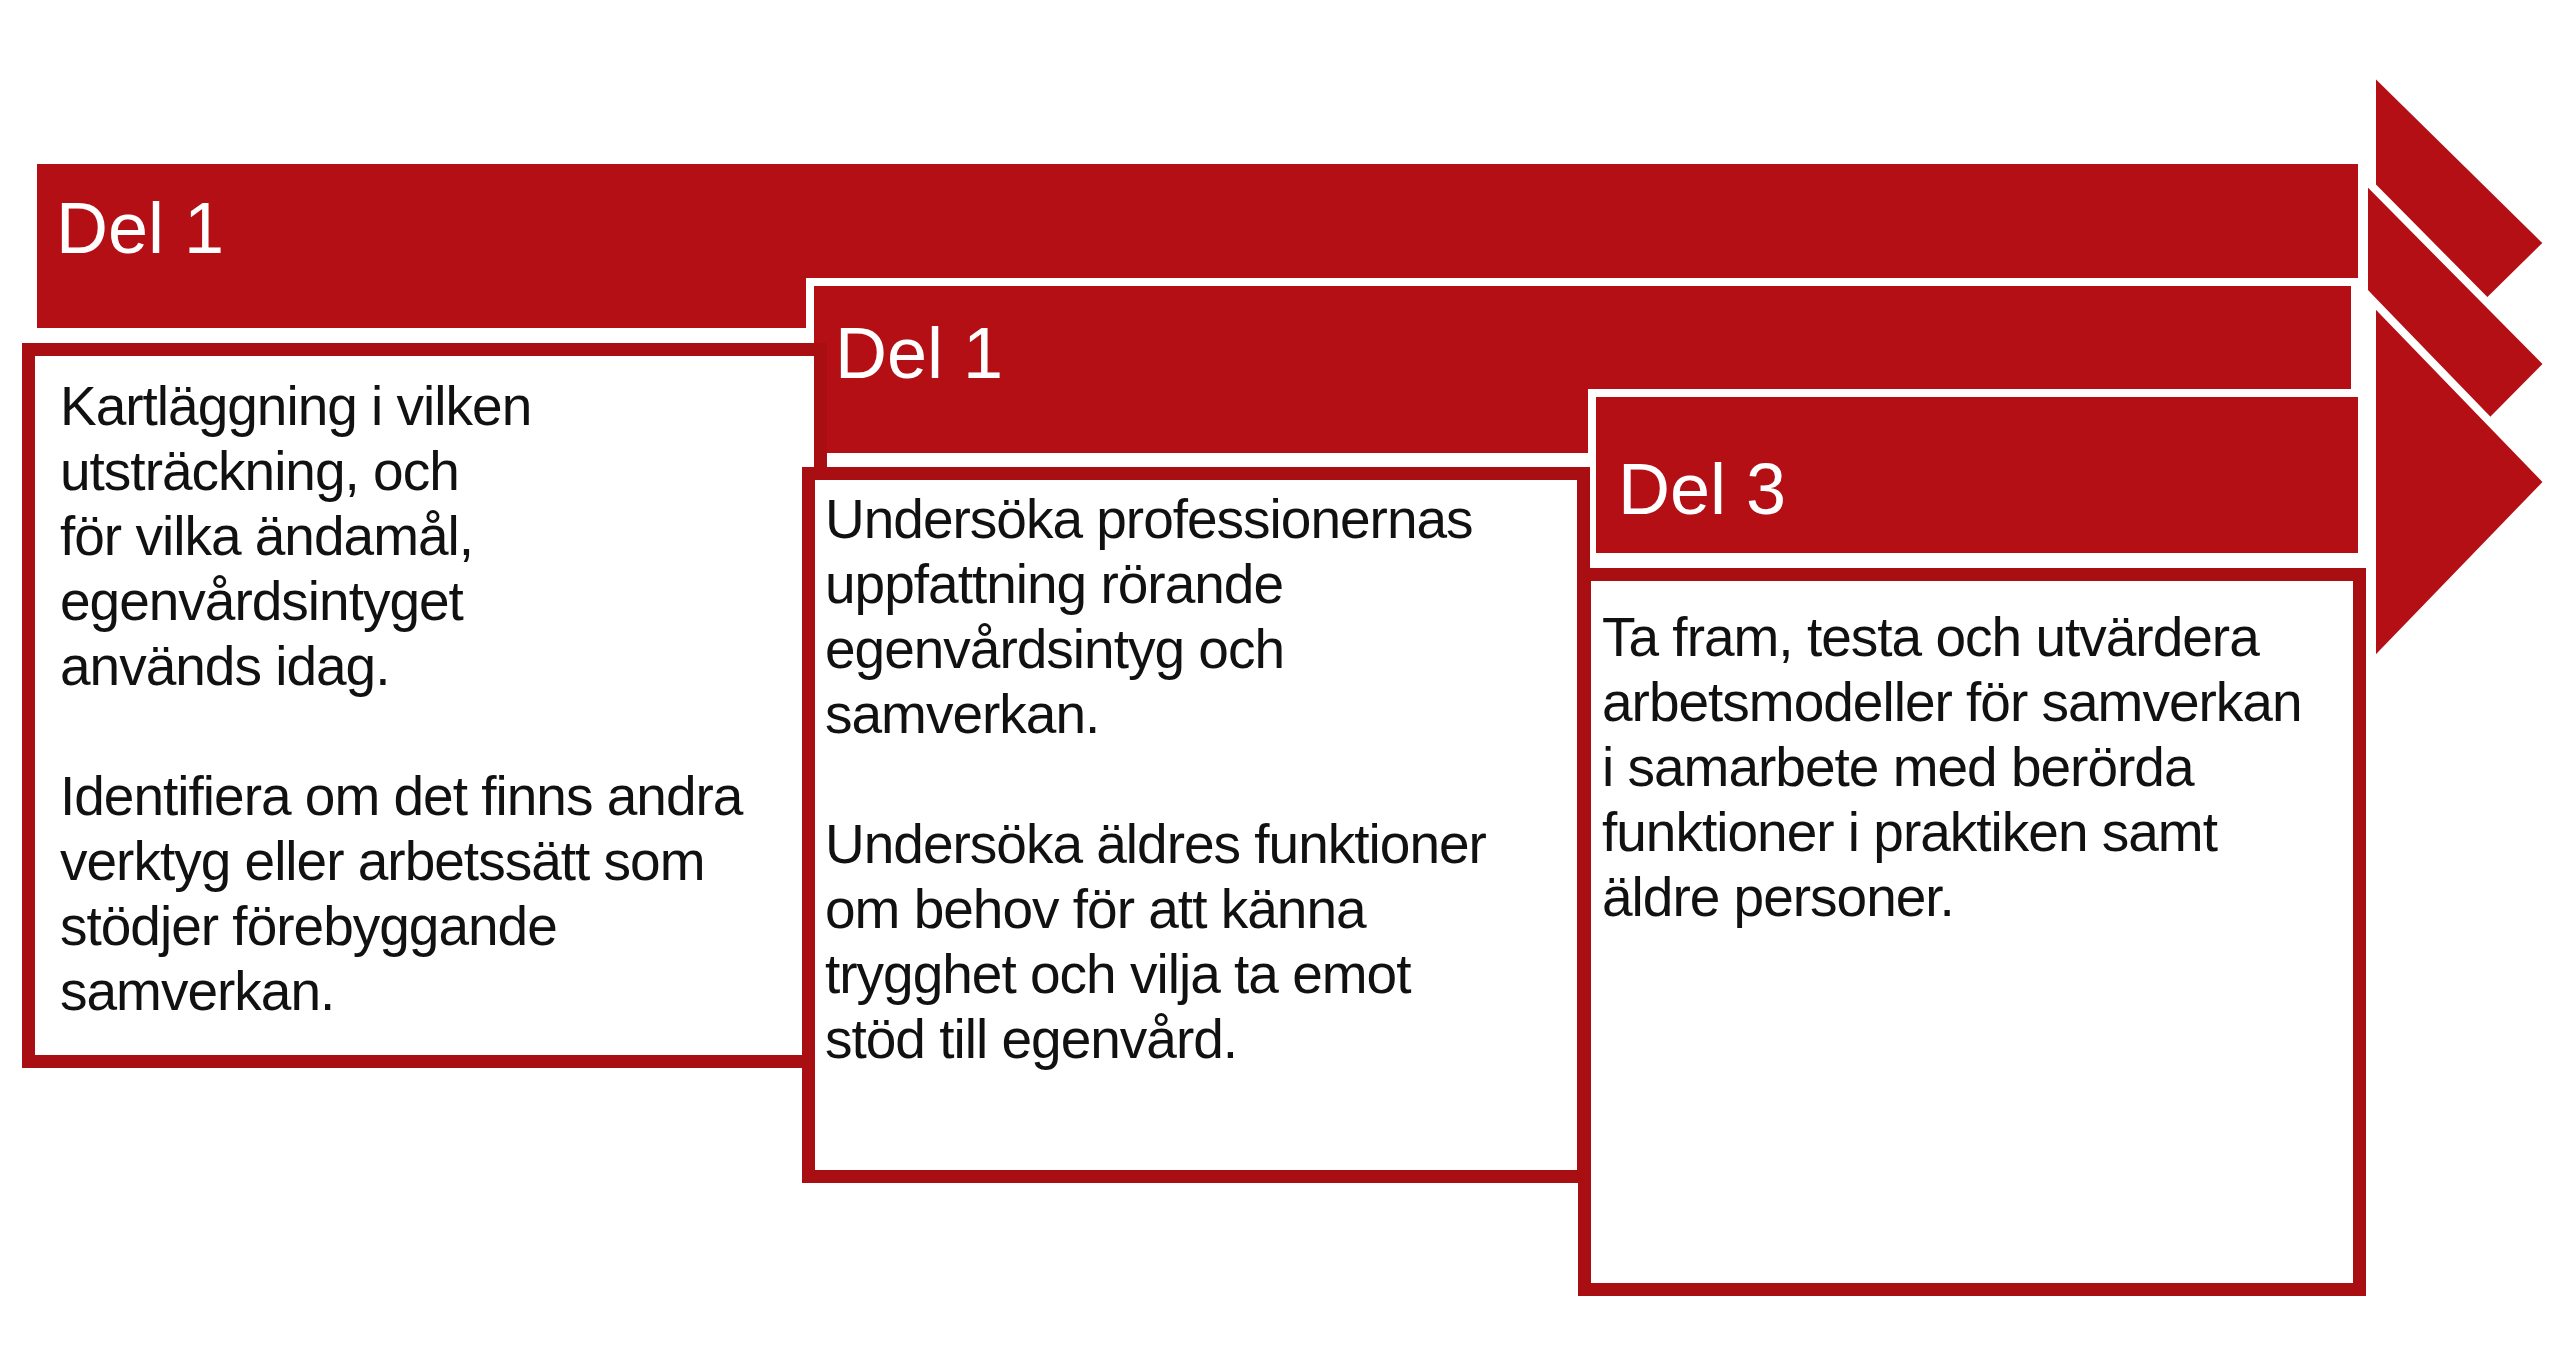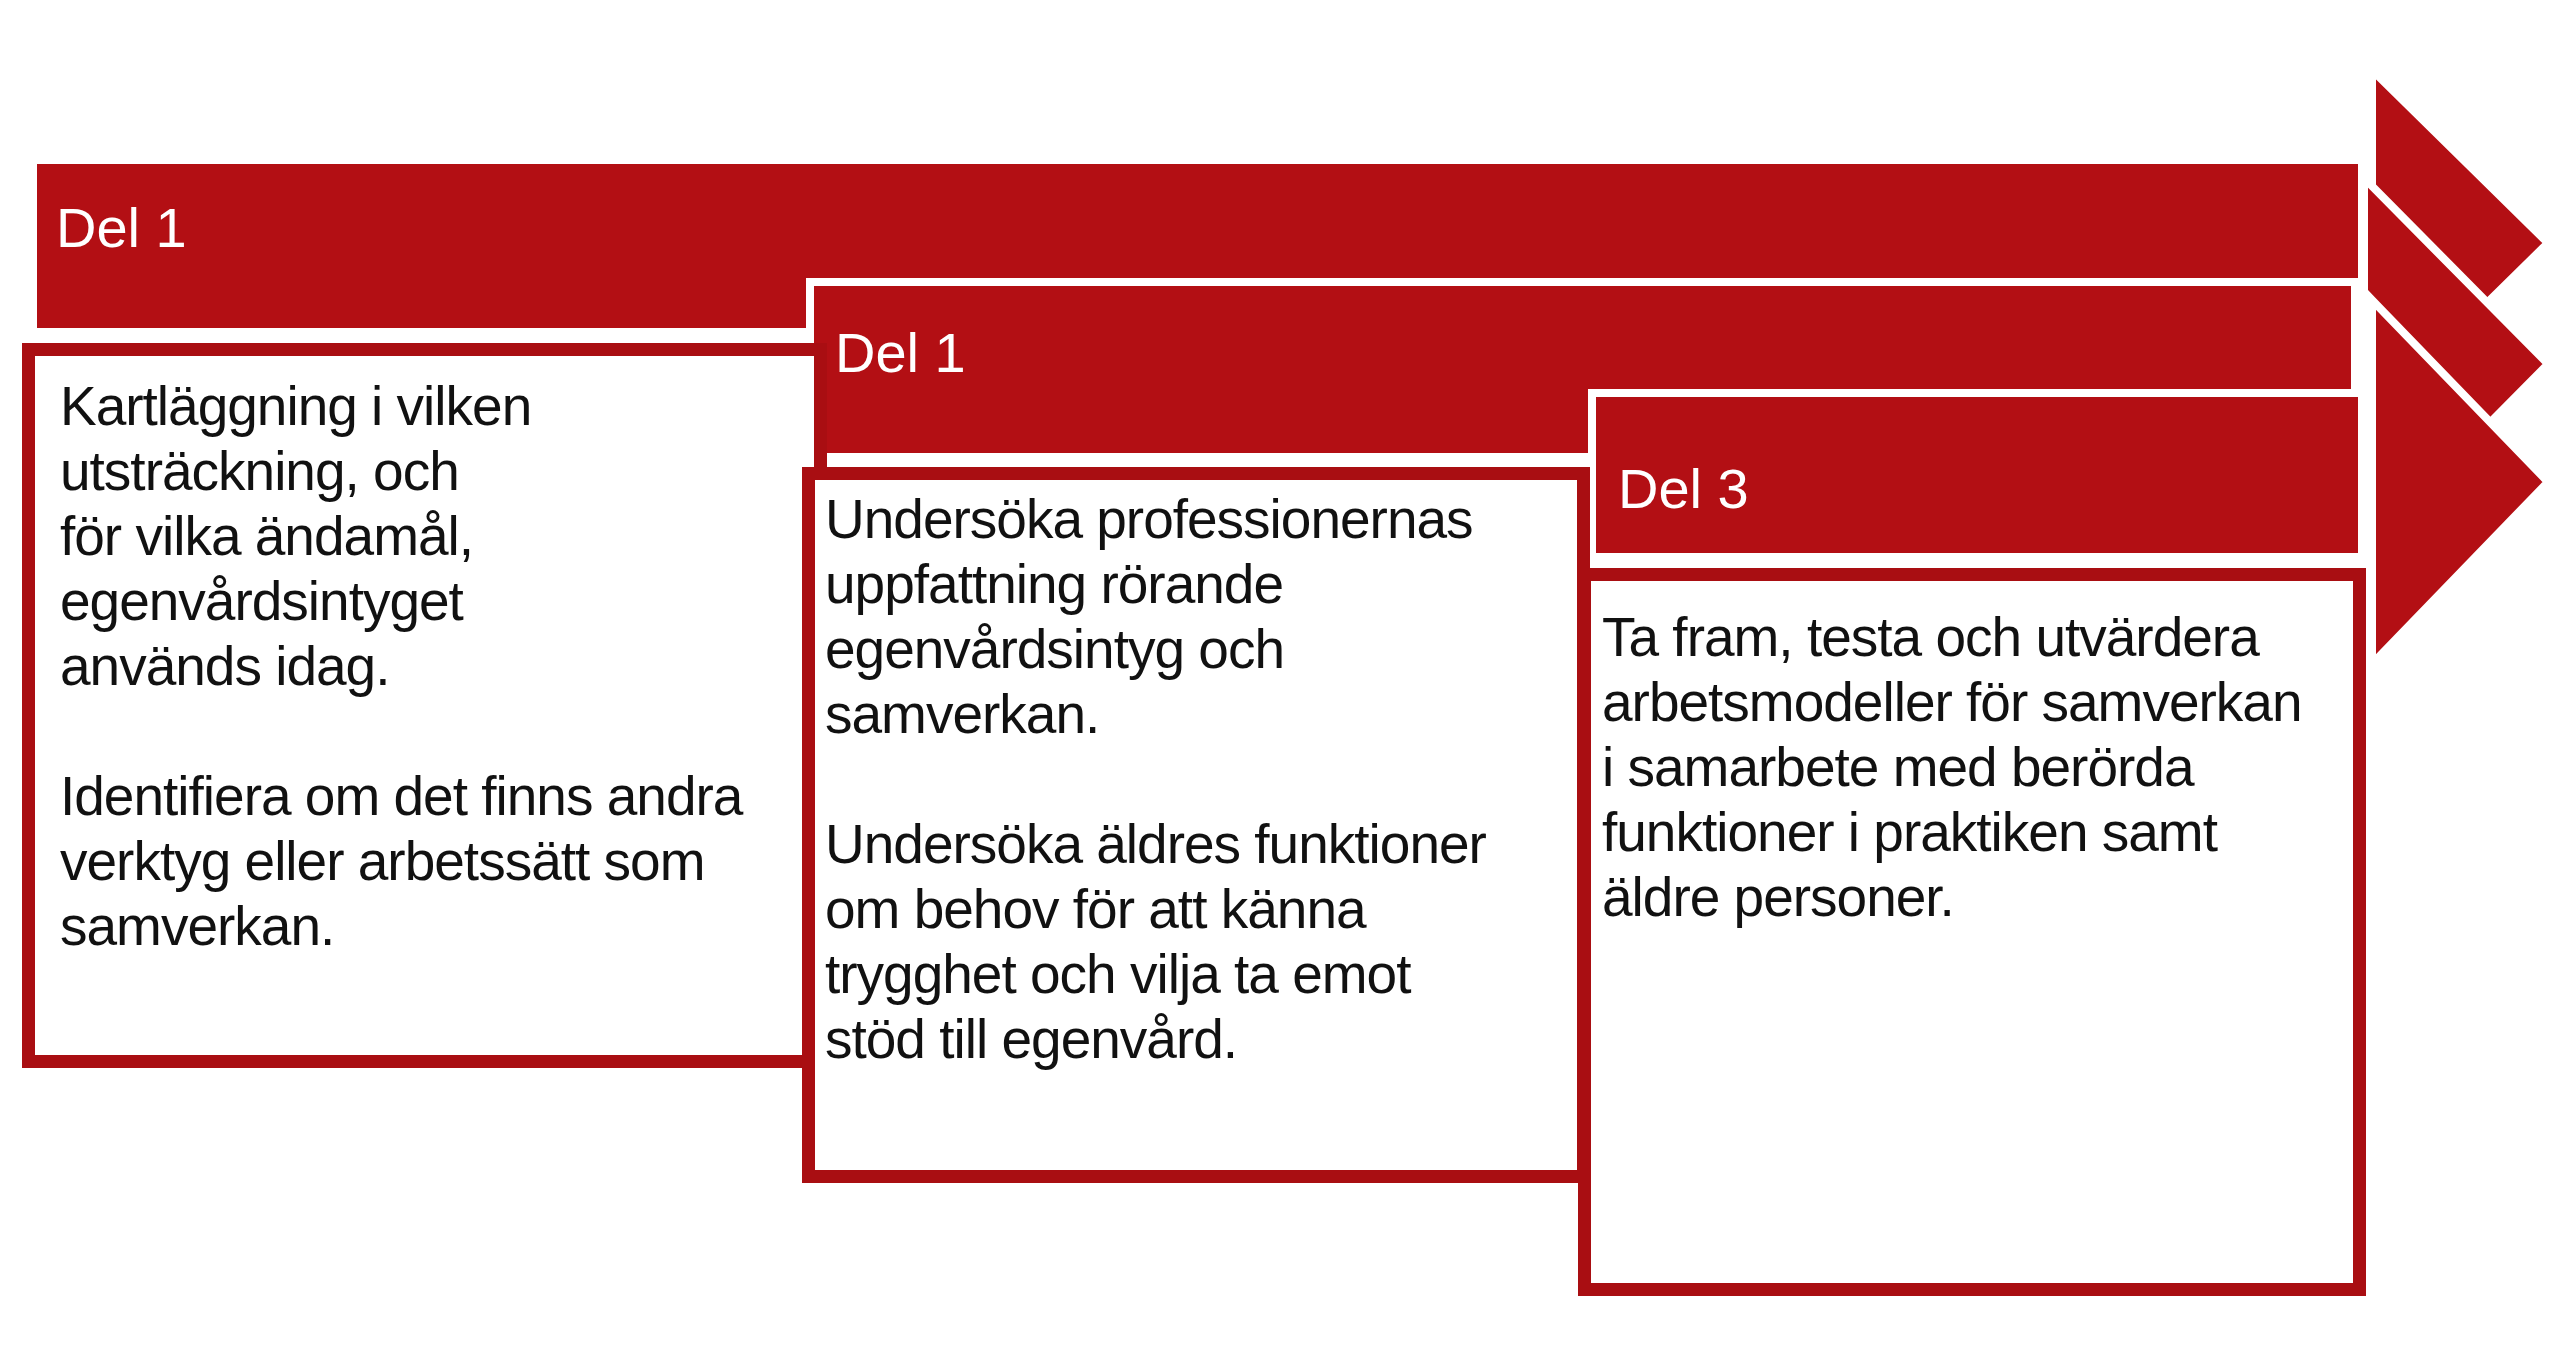--- a/index.html
+++ b/index.html
@@ -16,21 +16,21 @@
     background:var(--background);
     overflow:hidden;
     font-family:"Liberation Sans", sans-serif;
   }
   .arrows-svg{position:absolute;left:0;top:0;width:2560px;height:1354px;}
   .arrow-bar{fill:var(--arrow_fill);stroke:var(--background);stroke-width:8;}
   .arrow-head{fill:var(--arrow_fill);stroke:var(--background);stroke-width:8;}
   .banner-label{
     position:absolute;
     color:var(--label_text);
-    font-size:56px;
+    font-size:72px;
     line-height:90px;
     letter-spacing:0px;
     white-space:nowrap;
   }
   .text-box{
     position:absolute;
     background:var(--background);
     border:13px solid var(--box_border);
     box-sizing:border-box;
     color:var(--body_text);
@@ -78,20 +78,21 @@
   <div class="text-box" id="box-del1">
     <div class="box-lines">
         <div class="line">Kartläggning i vilken</div>
         <div class="line">utsträckning, och</div>
         <div class="line">för vilka ändamål,</div>
         <div class="line">egenvårdsintyget</div>
         <div class="line">används idag.</div>
         <div class="line">&nbsp;</div>
         <div class="line">Identifiera om det finns andra</div>
         <div class="line">verktyg eller arbetssätt som</div>
+        <div class="line">stödjer förebyggande</div>
         <div class="line">samverkan.</div>
       </div>
   </div>
 
   <div class="text-box" id="box-del2">
     <div class="box-lines">
         <div class="line">Undersöka professionernas</div>
         <div class="line">uppfattning rörande</div>
         <div class="line">egenvårdsintyg och</div>
         <div class="line">samverkan.</div>

